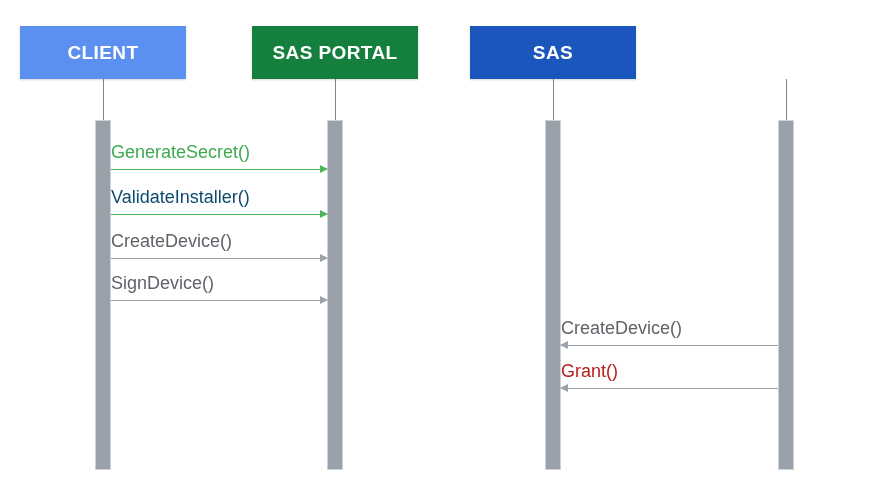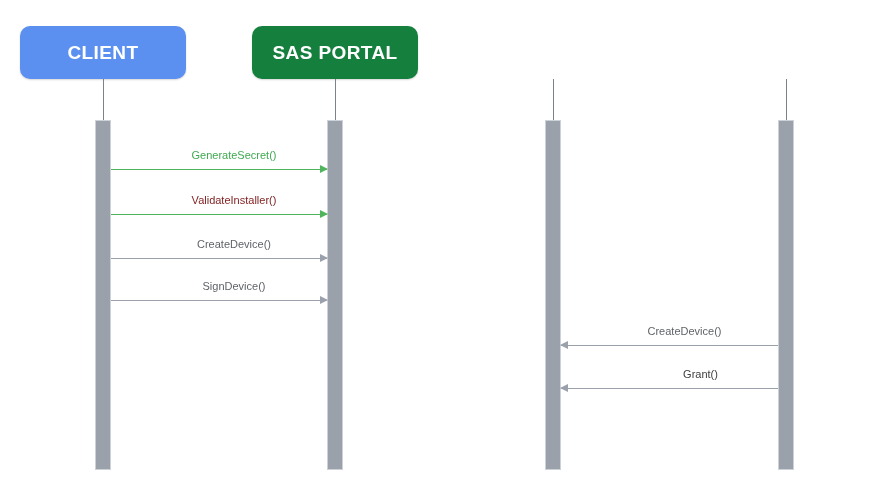--- a/index.html
+++ b/index.html
@@ -18,21 +18,21 @@
     height: 497px;
     background: #ffffff;
     overflow: hidden;
   }
 
   
   .participant-box {
     position: absolute;
     width: 166px;
     height: 53px;
-    border-radius: 10px;
+    border-radius: 0;
     display: flex;
     align-items: center;
     justify-content: center;
     box-sizing: border-box;
     box-shadow: 0 1px 2px rgba(0,0,0,0.16);
   }
   .participant-label {
     color: #ffffff;
     font-size: 19px;
     font-weight: bold;
@@ -67,26 +67,25 @@
     position: absolute;
     left: 0;
     top: 0;
     height: 1px;
     width: 100%;
   }
   .message-label {
     position: absolute;
     left: 0;
     width: 100%;
-    text-align: center;
-    font-size: 11px;
+    text-align: left;
+    font-size: 18px;
     line-height: 1;
     white-space: nowrap;
     bottom: 8px;
-    padding-left: 15px;
   }
   .arrowhead {
     position: absolute;
     top: -4px;
     width: 0;
     height: 0;
     border-top: 4px solid transparent;
     border-bottom: 4px solid transparent;
   }
   .arrowhead.right {
@@ -104,40 +103,43 @@
 <body>
 
 <div id="diagram-canvas">
 
   <div class="participant-box" style="left: 20px; top: 26px; width: 166px; height: 53px; background: rgb(91, 143, 240);">
     <span class="participant-label">CLIENT</span>
   </div>
   <div class="participant-box" style="left: 252px; top: 26px; width: 166px; height: 53px; background: #15803d;">
     <span class="participant-label">SAS PORTAL</span>
   </div>
+  <div class="participant-box" style="left: 470px; top: 26px; width: 166px; height: 53px; background: rgb(26, 86, 187);">
+    <span class="participant-label">SAS</span>
+  </div>
 
   <div class="lifeline" style="left: 103px; top: 79px; height: 41px; background: rgb(123, 130, 140);"></div>
   <div class="lifeline" style="left: 335px; top: 79px; height: 41px; background: rgb(123, 130, 140);"></div>
   <div class="lifeline" style="left: 553px; top: 79px; height: 41px; background: rgb(123, 130, 140);"></div>
   <div class="lifeline" style="left: 786px; top: 79px; height: 41px; background: rgb(123, 130, 140);"></div>
 
   <div class="activation-bar" style="left: 95px; top: 120px; width: 16px; height: 350px; background: rgb(154, 161, 171); border-color: rgb(205, 210, 216);"></div>
   <div class="activation-bar" style="left: 327px; top: 120px; width: 16px; height: 350px; background: rgb(154, 161, 171); border-color: rgb(205, 210, 216);"></div>
   <div class="activation-bar" style="left: 545px; top: 120px; width: 16px; height: 350px; background: rgb(154, 161, 171); border-color: rgb(205, 210, 216);"></div>
   <div class="activation-bar" style="left: 778px; top: 120px; width: 16px; height: 350px; background: rgb(154, 161, 171); border-color: rgb(205, 210, 216);"></div>
 
   <div class="message" style="left: 111px; top: 169px; width: 216px;">
     <div class="message-label" style="color: rgb(63, 170, 81);">GenerateSecret()</div>
     <div class="message-line" style="background: rgb(79, 180, 92);">
       <span class="arrowhead right" style="border-left-color: rgb(79, 180, 92);"></span>
     </div>
   </div>
 
   <div class="message" style="left: 111px; top: 214px; width: 216px;">
-    <div class="message-label" style="color: #7f1d1d;">ValidateInstaller()</div>
+    <div class="message-label" style="color: #0c4a6e;">ValidateInstaller()</div>
     <div class="message-line" style="background: rgb(79, 180, 92);">
       <span class="arrowhead right" style="border-left-color: rgb(79, 180, 92);"></span>
     </div>
   </div>
 
   <div class="message" style="left: 111px; top: 258px; width: 216px;">
     <div class="message-label" style="color: rgb(95, 99, 104);">CreateDevice()</div>
     <div class="message-line" style="background: rgb(154, 161, 171);">
       <span class="arrowhead right" style="border-left-color: rgb(154, 161, 171);"></span>
     </div>
@@ -151,19 +153,19 @@
   </div>
 
   <div class="message" style="left: 561px; top: 345px; width: 217px;">
     <div class="message-label" style="color: rgb(95, 99, 104);">CreateDevice()</div>
     <div class="message-line" style="background: rgb(154, 161, 171);">
       <span class="arrowhead left" style="border-right-color: rgb(154, 161, 171);"></span>
     </div>
   </div>
 
   <div class="message" style="left: 561px; top: 388px; width: 217px;">
-    <div class="message-label" style="color: #404040; margin-left: 16px;">Grant()</div>
+    <div class="message-label" style="color: #b91c1c;">Grant()</div>
     <div class="message-line" style="background: rgb(154, 161, 171);">
       <span class="arrowhead left" style="border-right-color: rgb(154, 161, 171);"></span>
     </div>
   </div>
 
 </div>
 
 </body></html>

